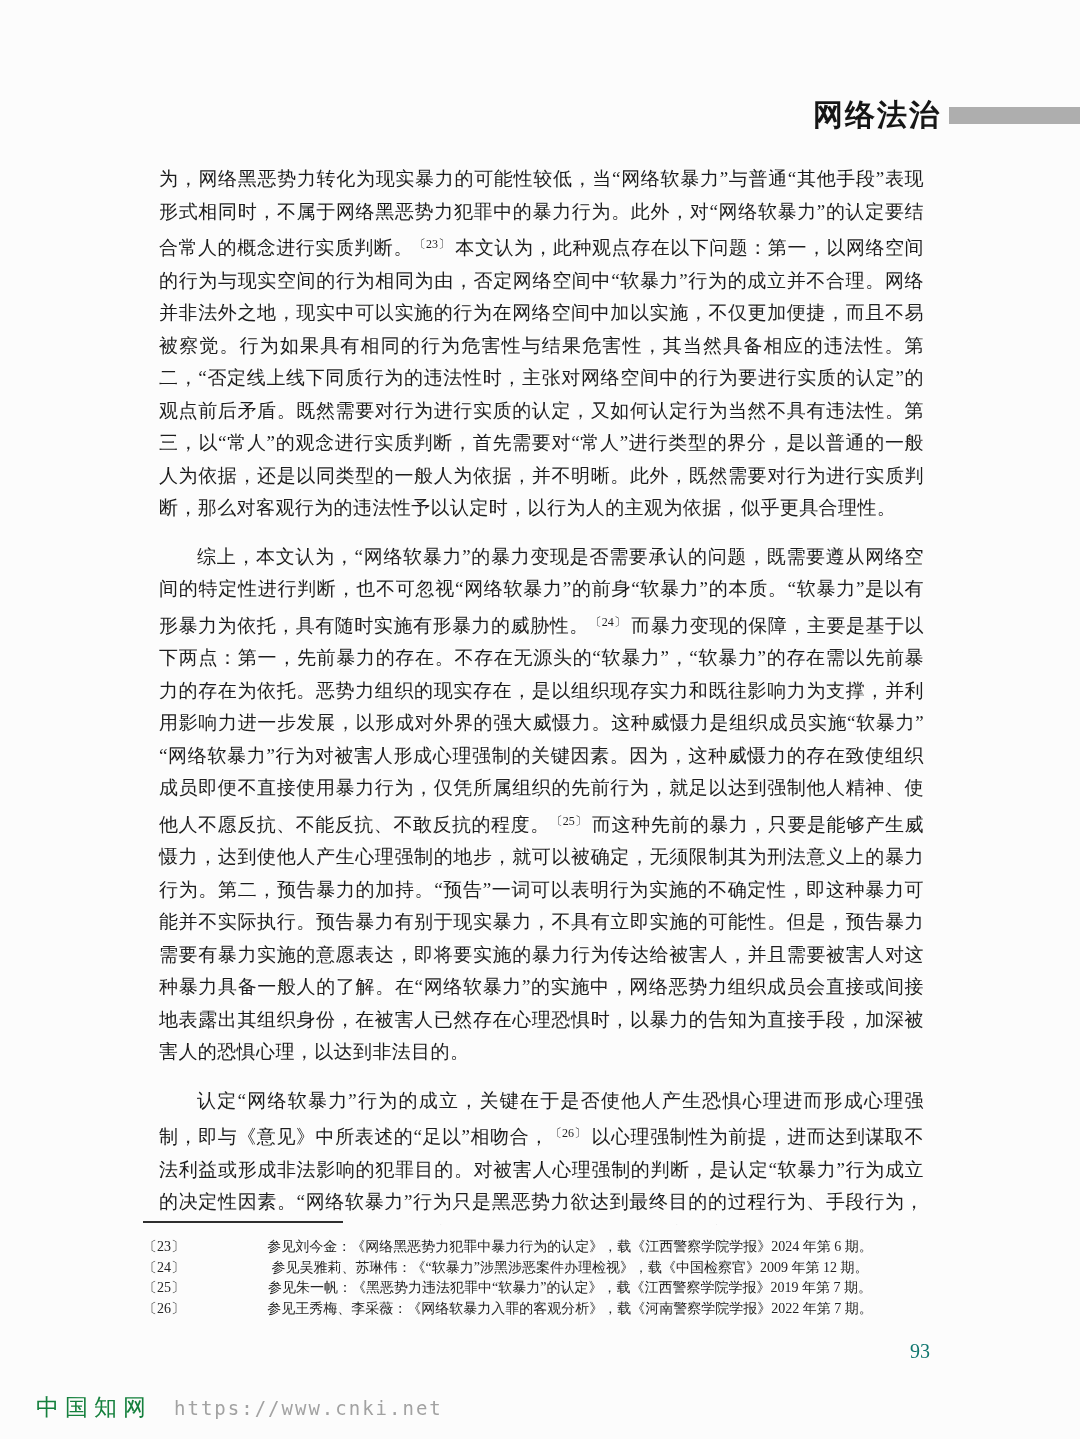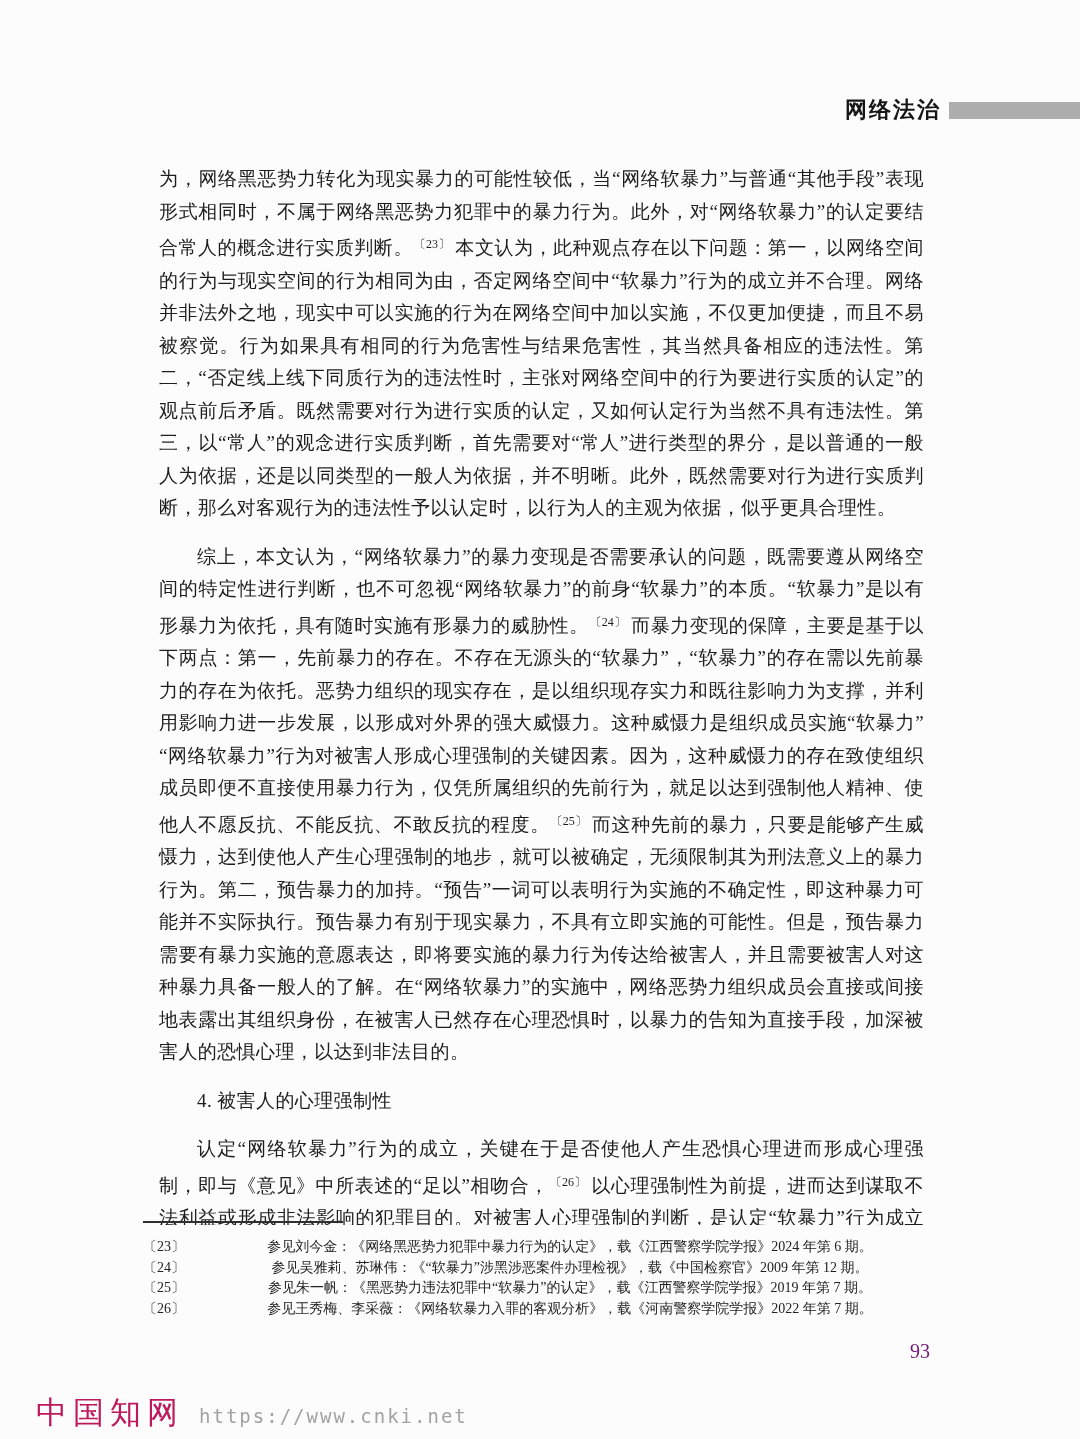--- a/index.html
+++ b/index.html
@@ -6,21 +6,21 @@
   body{
     width:1080px;height:1439px;position:relative;overflow:hidden;
     background:#fcfcfc;color:#1d1d1d;
     font-family:"Liberation Serif","DejaVu Serif",serif;
   }
 
   
   .page-header{position:absolute;top:95px;right:0;display:flex;align-items:center;}
   .header-title{
     font-family:"Liberation Sans","DejaVu Sans",sans-serif;
-    font-weight:bold;font-size:22px;letter-spacing:2px;color:#161616;
+    font-weight:bold;font-size:30px;letter-spacing:2px;color:#161616;
   }
   .header-bar{width:131px;height:17px;background:#aeaeae;margin-left:8px;}
 
   
   .article{
     position:absolute;left:143px;top:147px;width:797px;height:1078px;overflow:hidden;
     font-size:19px;line-height:32.5px;letter-spacing:0.4px;
     text-align:justify;
   }
   .article p{margin:16px;padding:0;}
@@ -35,42 +35,41 @@
   .fn-rule{position:absolute;left:143px;top:1221px;width:200px;height:2px;background:#2f2f2f;}
   .footnotes{
     position:absolute;left:143px;top:1237px;width:812px;
     font-size:14px;line-height:20.5px;color:#222;
   }
   .fn-row{display:flex;}
   .fn-marker{flex:0 0 42px;}
   .fn-text{flex:1;text-align:center;}
 
   
-  .page-number{position:absolute;left:910px;top:1340px;font-size:20px;color:#701a75;}
+  .page-number{position:absolute;left:910px;top:1340px;font-size:20px;color:#0f766e;}
 
   
   .watermark{position:absolute;left:36px;top:1392px;display:flex;align-items:baseline;}
-  .wm-name{font-size:31px;letter-spacing:6px;color:#be185d;}
+  .wm-name{font-size:23px;letter-spacing:6px;color:#15803d;}
   .wm-url{
     font-family:"DejaVu Sans Mono","Liberation Mono",monospace;
-    font-size:19px;letter-spacing:2px;color:#a2a2a2;margin-left:15px;
+    font-size:19px;letter-spacing:2px;color:#a2a2a2;margin-left:22px;
   }
 </style>
 </head>
 <body>
 
 <div class="page-header">
   <span class="header-title">网络法治</span>
   <span class="header-bar"></span>
 </div>
 
 <div class="article">
     <p class="para"><span>为，网络黑恶势力转化为现实暴力的可能性较低，当“网络软暴力”与普通“其他手段”表现形式相同时，不属于网络黑恶势力犯罪中的暴力行为。此外，对“网络软暴力”的认定要结合常人的概念进行实质判断。</span><span class="fnref">〔23〕</span><span>本文认为，此种观点存在以下问题：第一，以网络空间的行为与现实空间的行为相同为由，否定网络空间中“软暴力”行为的成立并不合理。网络并非法外之地，现实中可以实施的行为在网络空间中加以实施，不仅更加便捷，而且不易被察觉。行为如果具有相同的行为危害性与结果危害性，其当然具备相应的违法性。第二，“否定线上线下同质行为的违法性时，主张对网络空间中的行为要进行实质的认定”的观点前后矛盾。既然需要对行为进行实质的认定，又如何认定行为当然不具有违法性。第三，以“常人”的观念进行实质判断，首先需要对“常人”进行类型的界分，是以普通的一般人为依据，还是以同类型的一般人为依据，并不明晰。此外，既然需要对行为进行实质判断，那么对客观行为的违法性予以认定时，以行为人的主观为依据，似乎更具合理性。</span></p>
     <p class="para indent"><span>综上，本文认为，“网络软暴力”的暴力变现是否需要承认的问题，既需要遵从网络空间的特定性进行判断，也不可忽视“网络软暴力”的前身“软暴力”的本质。“软暴力”是以有形暴力为依托，具有随时实施有形暴力的威胁性。</span><span class="fnref">〔24〕</span><span>而暴力变现的保障，主要是基于以下两点：第一，先前暴力的存在。不存在无源头的“软暴力”，“软暴力”的存在需以先前暴力的存在为依托。恶势力组织的现实存在，是以组织现存实力和既往影响力为支撑，并利用影响力进一步发展，以形成对外界的强大威慑力。这种威慑力是组织成员实施“软暴力”“网络软暴力”行为对被害人形成心理强制的关键因素。因为，这种威慑力的存在致使组织成员即便不直接使用暴力行为，仅凭所属组织的先前行为，就足以达到强制他人精神、使他人不愿反抗、不能反抗、不敢反抗的程度。</span><span class="fnref">〔25〕</span><span>而这种先前的暴力，只要是能够产生威慑力，达到使他人产生心理强制的地步，就可以被确定，无须限制其为刑法意义上的暴力行为。第二，预告暴力的加持。“预告”一词可以表明行为实施的不确定性，即这种暴力可能并不实际执行。预告暴力有别于现实暴力，不具有立即实施的可能性。但是，预告暴力需要有暴力实施的意愿表达，即将要实施的暴力行为传达给被害人，并且需要被害人对这种暴力具备一般人的了解。在“网络软暴力”的实施中，网络恶势力组织成员会直接或间接地表露出其组织身份，在被害人已然存在心理恐惧时，以暴力的告知为直接手段，加深被害人的恐惧心理，以达到非法目的。</span></p>
-    <p class="heading">4. 被害人的心理强制性</p>
     <p class="para indent"><span>认定“网络软暴力”行为的成立，关键在于是否使他人产生恐惧心理进而形成心理强制，即与《意见》中所表述的“足以”相吻合，</span><span class="fnref">〔26〕</span><span>以心理强制性为前提，进而达到谋取不法利益或形成非法影响的犯罪目的。对被害人心理强制的判断，是认定“软暴力”行为成立的决定性因素。“网络软暴力”行为只是黑恶势力欲达到最终目的的过程行为、手段行为，通过实施“网络软暴力”直接使被害人产生心理强制，进而侵害被害人的合法权益。但是，对心理强制性的认定，既要从行为人角度评价，也要从被害人的角度，观察被害人合法权益的受损程度、是否基于行为人</span></p>
   </div>
 
 <div class="fn-rule"></div>
 <div class="footnotes">
     <div class="fn-row">
       <span class="fn-marker">〔23〕</span>
       <span class="fn-text">参见刘今金：《网络黑恶势力犯罪中暴力行为的认定》，载《江西警察学院学报》2024 年第 6 期。</span>
     </div>
     <div class="fn-row">

